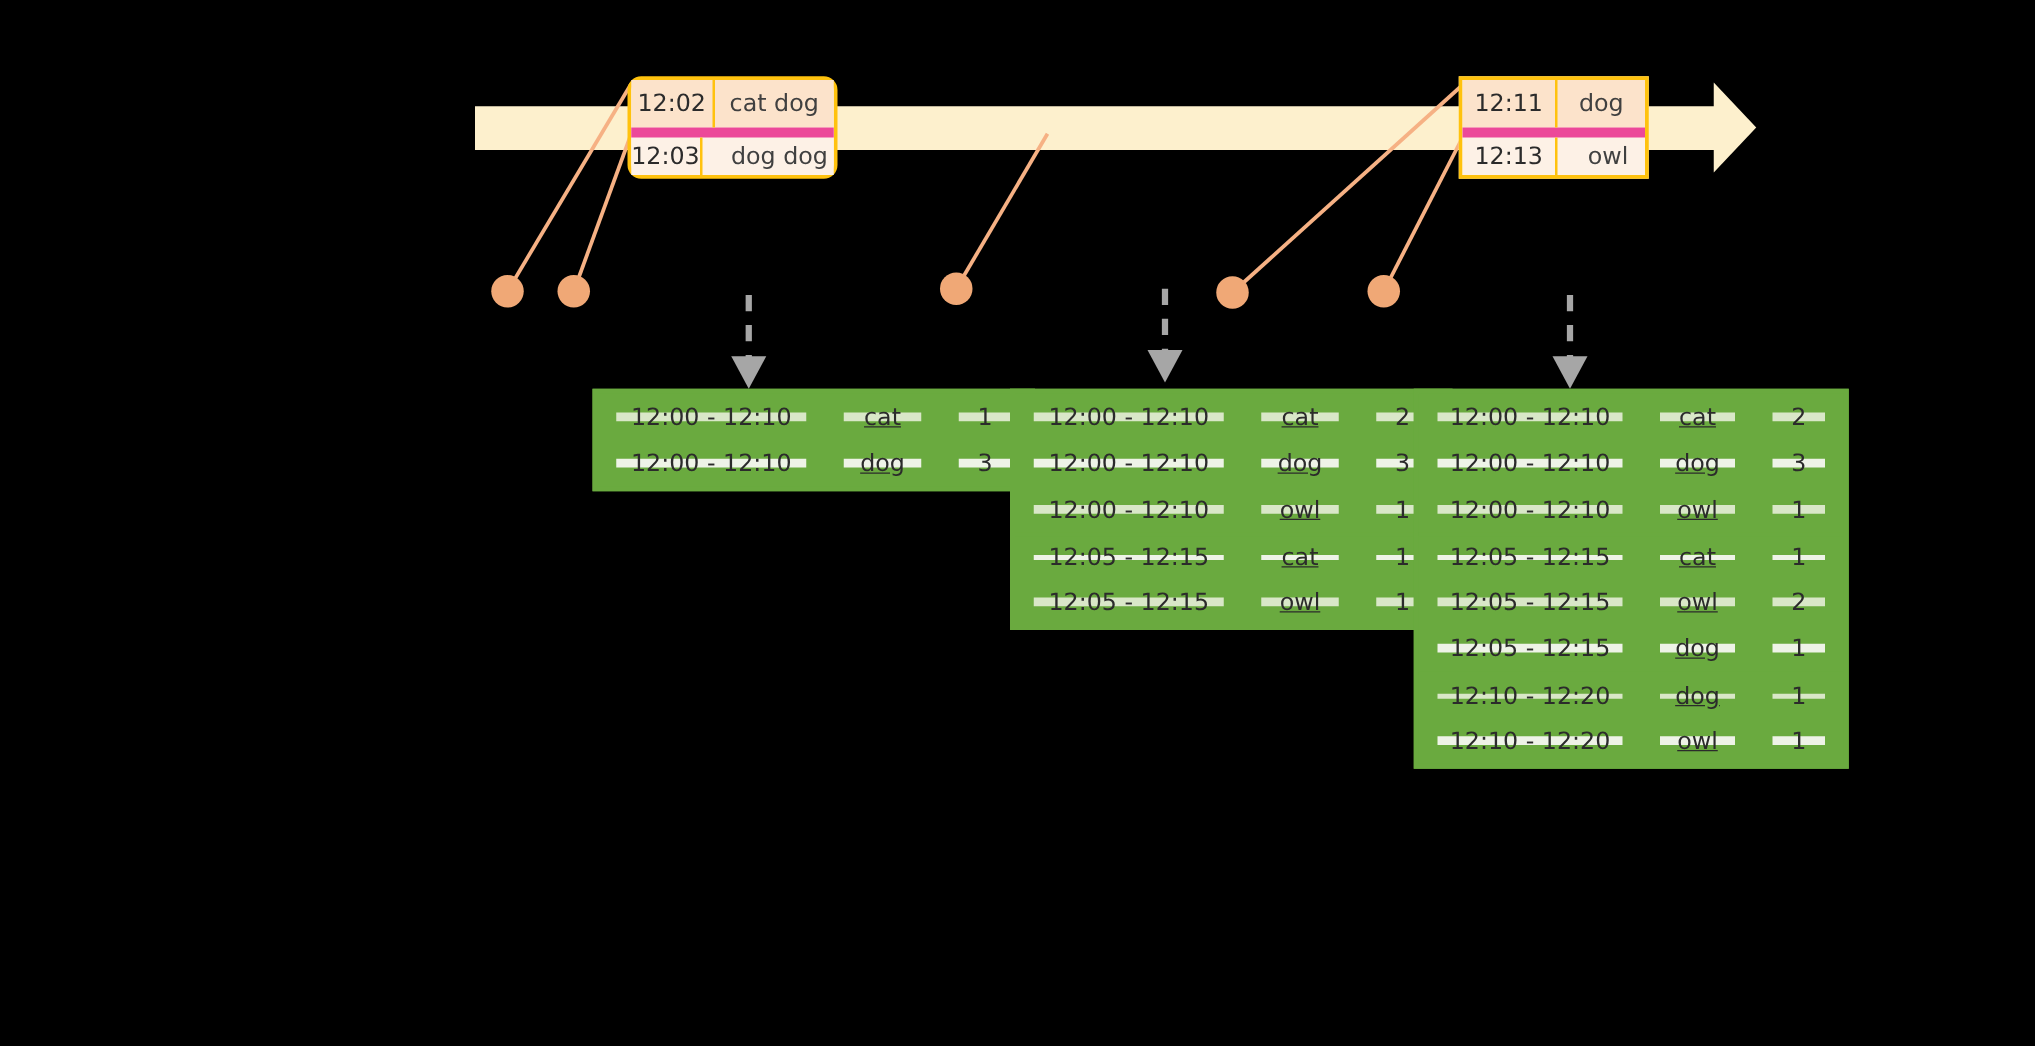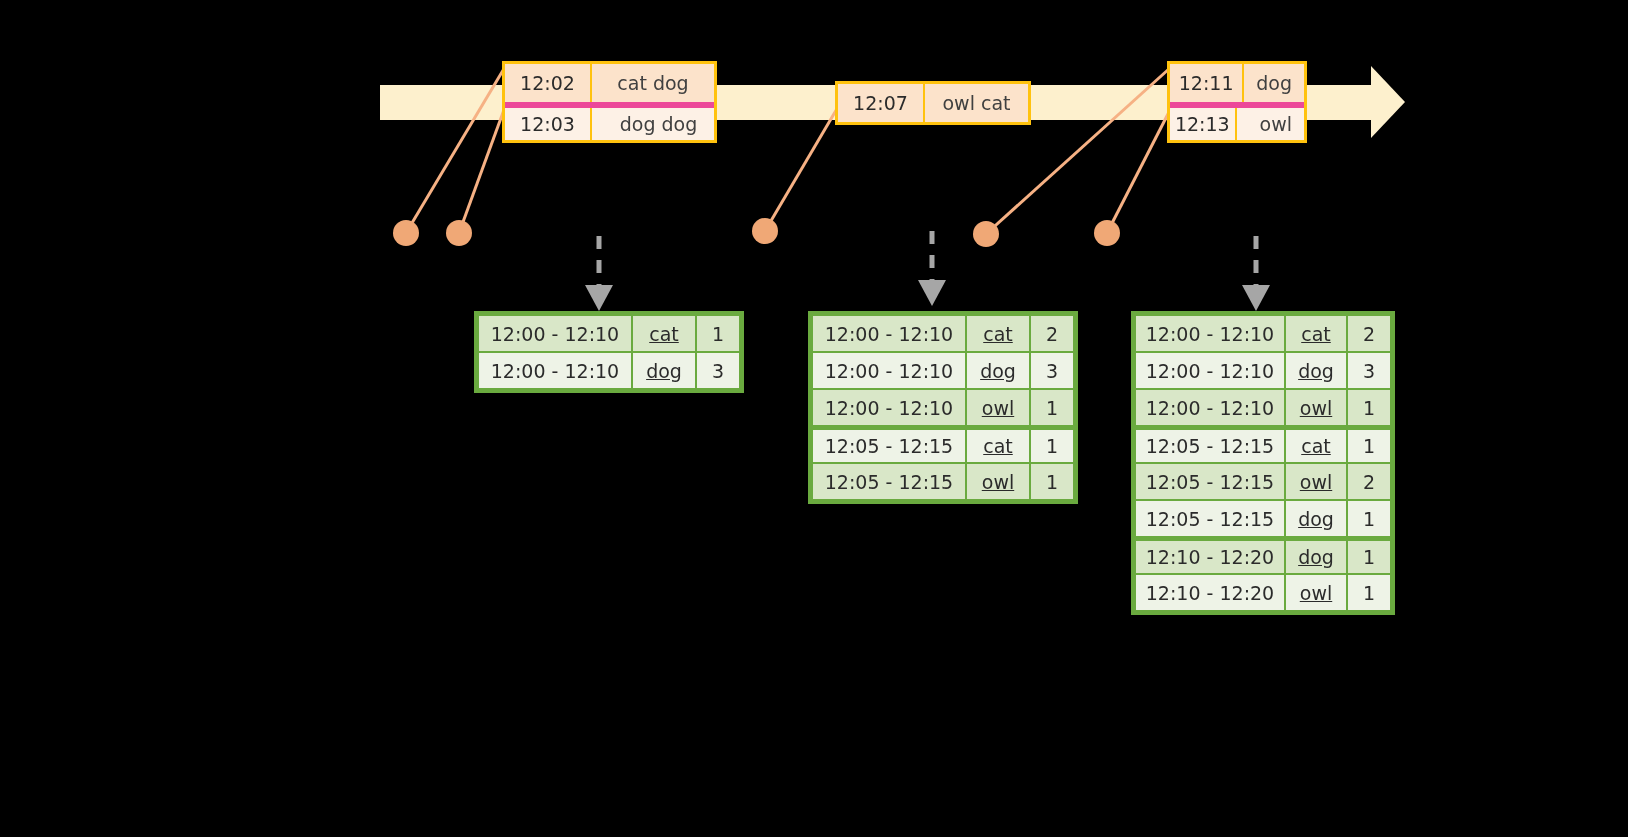--- a/index.html
+++ b/index.html
@@ -12,41 +12,41 @@
   #timeline-bar{position:absolute;left:380px;top:85px;width:995px;height:35px;
                 background:#fdf0cd;}
   #timeline-arrowhead{position:absolute;left:1371px;top:66px;width:0;height:0;
                 border-top:36px solid transparent;border-bottom:36px solid transparent;
                 border-left:34px solid #fdf0cd;}
 
   
   .event-box{position:absolute;border:3px solid #ffc20e;box-sizing:border-box;
              background:#fdf0cd;}
   .event-row{display:flex;height:38px;box-sizing:border-box;}
-  .event-row + .event-row{border-top:6px solid #ec4899;gap:11px;}
+  .event-row + .event-row{border-top:8px solid #ec4899;gap:11px;}
   .event-row.shade-a{background:#fce3cb;}
   .event-row.shade-b{background:#fdf1e6;}
   .ev-time{width:85px;display:flex;align-items:center;justify-content:center;
            border-right:2px solid #ffc20e;font-size:19px;color:#2b2b2b;}
   .ev-words{flex:1;display:flex;align-items:center;justify-content:center;
             font-size:19px;color:#404040;padding:0 12px;white-space:nowrap;}
 
-  #event-box-1{left:502px;top:61px;width:215px;}
+  #event-box-1{left:502px;top:61px;width:168px;border-radius:11px;}
   #event-box-2{left:835px;top:81px;width:196px;}
-  #event-box-3{left:1167px;top:61px;width:140px;}
+  #event-box-3{left:1167px;top:61px;width:152px;}
   #event-box-3 .ev-time{width:74px;}
 
   
   .result-table{position:absolute;border:4px solid #6aaa3f;box-sizing:border-box;
                 background:#6aaa3f;}
   .tbl-row{display:flex;height:37px;box-sizing:border-box;}
   .tbl-row.band-a .c{background:#d9e7c8;}
   .tbl-row.band-b .c{background:#eef3e7;}
   .tbl-row .c{display:flex;align-items:center;justify-content:center;
-              font-size:19px;color:#2b2b2b;margin:1px;}
+              font-size:19px;color:#2b2b2b;margin:15px;}
   .c-win{width:152px;}
   .c-word{width:62px;text-decoration:underline;}
   .c-cnt{width:42px;}
   .grp-sep{border-top:3px solid #6aaa3f;}
 
   #table-1{left:474px;top:311px;}
   #table-2{left:808px;top:311px;}
   #table-3{left:1131px;top:311px;}
   #table-3 .c-win{width:148px;}
   #table-3 .c-word{width:60px;}
@@ -91,26 +91,20 @@
     <div class="event-row shade-a">
       <div class="ev-time">12:02</div>
       <div class="ev-words">cat dog</div>
     </div>
     <div class="event-row shade-b">
       <div class="ev-time">12:03</div>
       <div class="ev-words">dog dog</div>
     </div>
   </div>
 
-  <div class="event-box" id="event-box-2">
-    <div class="event-row shade-a">
-      <div class="ev-time">12:07</div>
-      <div class="ev-words">owl cat</div>
-    </div>
-  </div>
 
   <div class="event-box" id="event-box-3">
     <div class="event-row shade-a">
       <div class="ev-time">12:11</div>
       <div class="ev-words">dog</div>
     </div>
     <div class="event-row shade-b">
       <div class="ev-time">12:13</div>
       <div class="ev-words">owl</div>
     </div>

